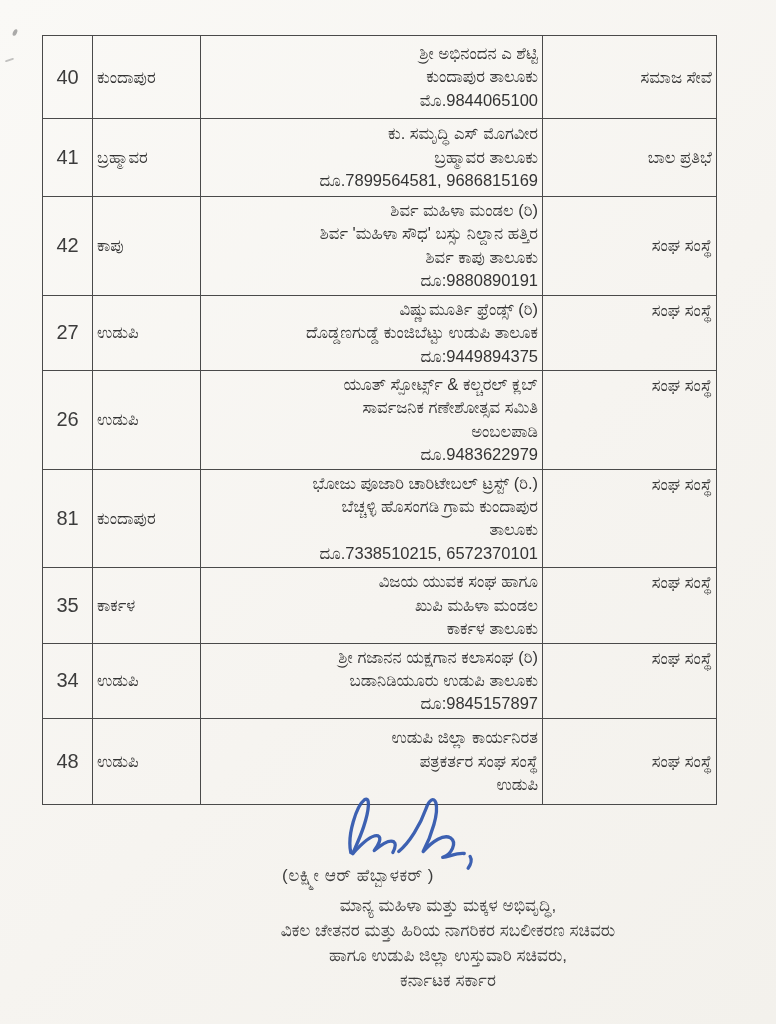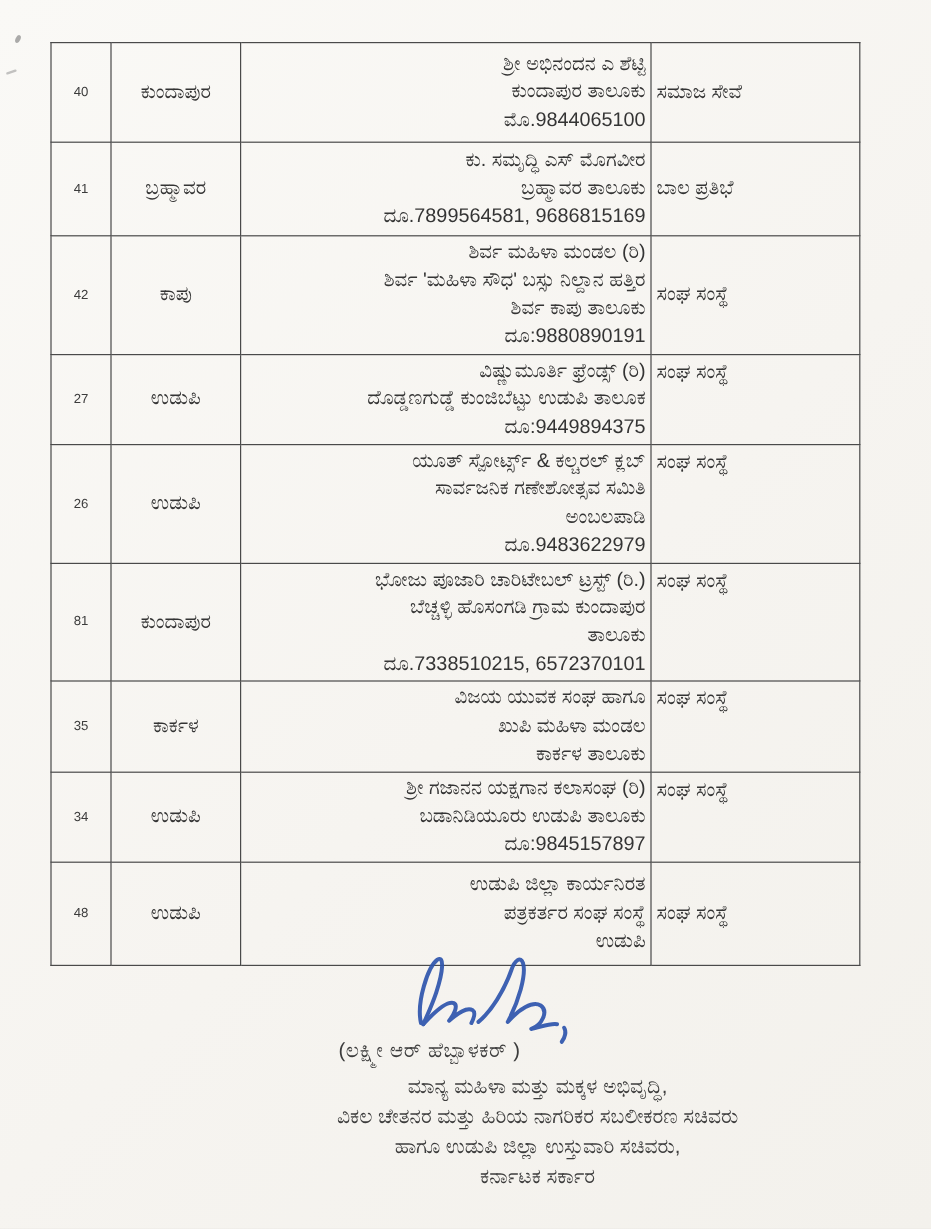--- a/index.html
+++ b/index.html
@@ -37,24 +37,24 @@
   tr:nth-child(1){height:83px;}
   tr:nth-child(2){height:78px;}
   tr:nth-child(3){height:91px;}
   tr:nth-child(4){height:70px;}
   tr:nth-child(5){height:95px;}
   tr:nth-child(6){height:91px;}
   tr:nth-child(7){height:74px;}
   tr:nth-child(8){height:75px;}
   tr:nth-child(9){height:86px;}
 
-  td.c-num{text-align:center;font-size:11px;color:#3c3c3c;}
-  td.c-place{text-align:center;}
+  td.c-num{text-align:center;font-size:20px;color:#3c3c3c;}
+  td.c-place{}
   td.c-details{text-align:right;line-height:1.42;}
-  td.c-cat{text-align:left;margin-left:42px;}
+  td.c-cat{text-align:right;margin-left:42px;}
   td.c-cat.v-top{vertical-align:top;padding-top:5px;}
 
   .sig-wrap{position:absolute;left:320px;top:788px;width:220px;height:88px;}
   .sig-wrap svg{width:100%;height:100%;}
 
   .closing{
     position:absolute;left:88px;top:866px;width:720px;
     text-align:center;color:#3d3d3d;
   }
   .closing .name-line{

